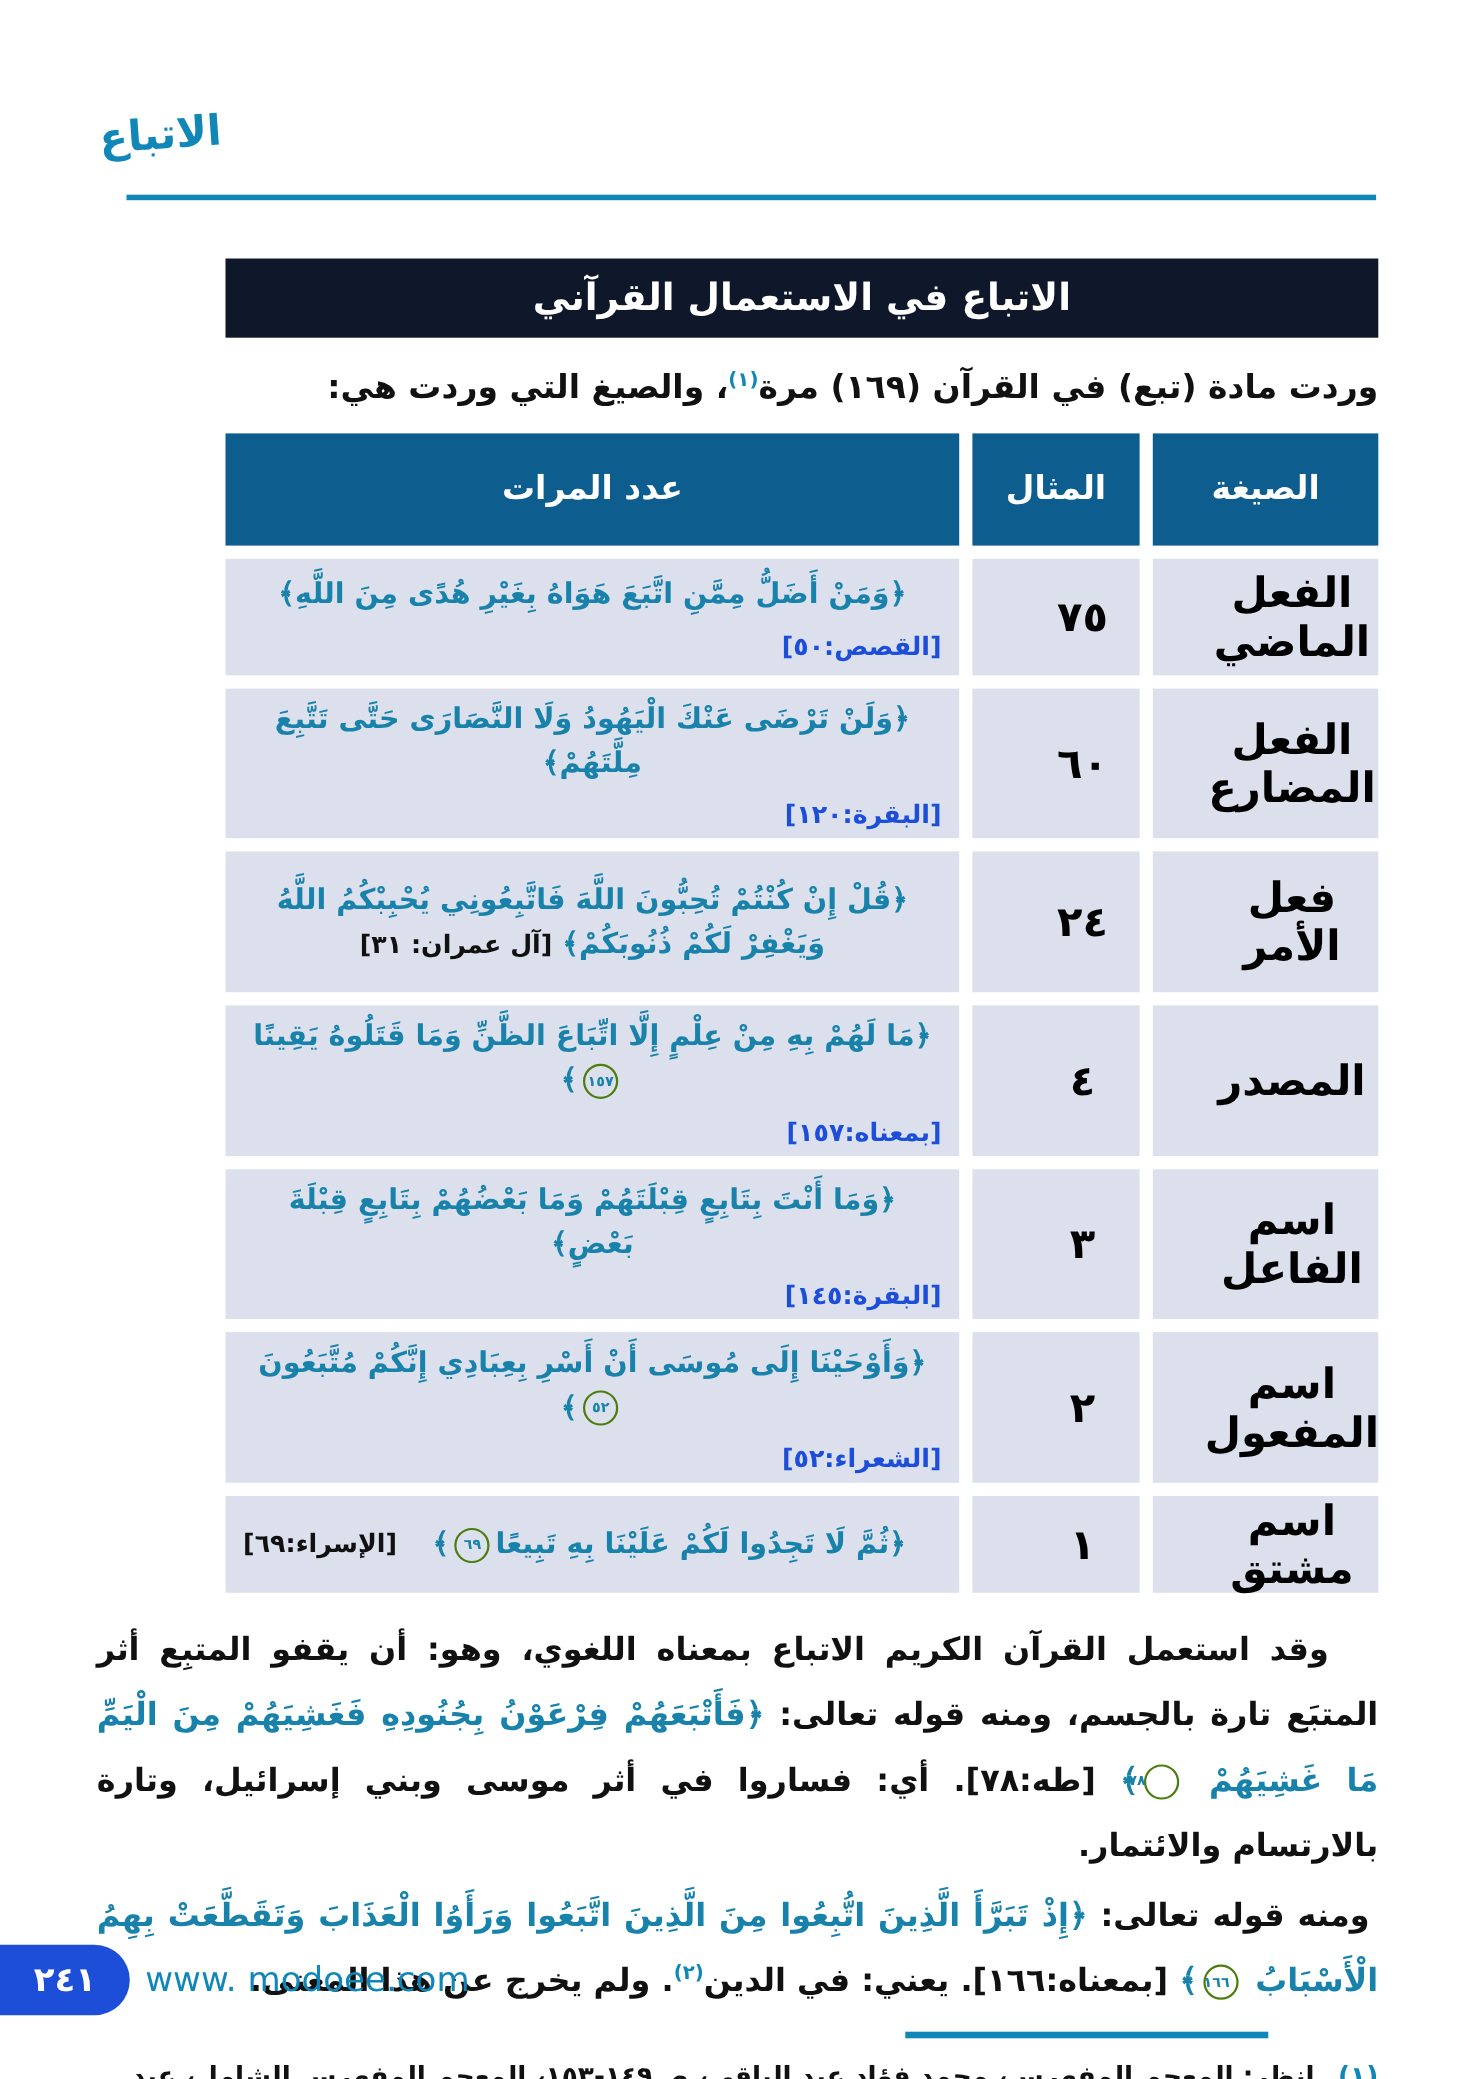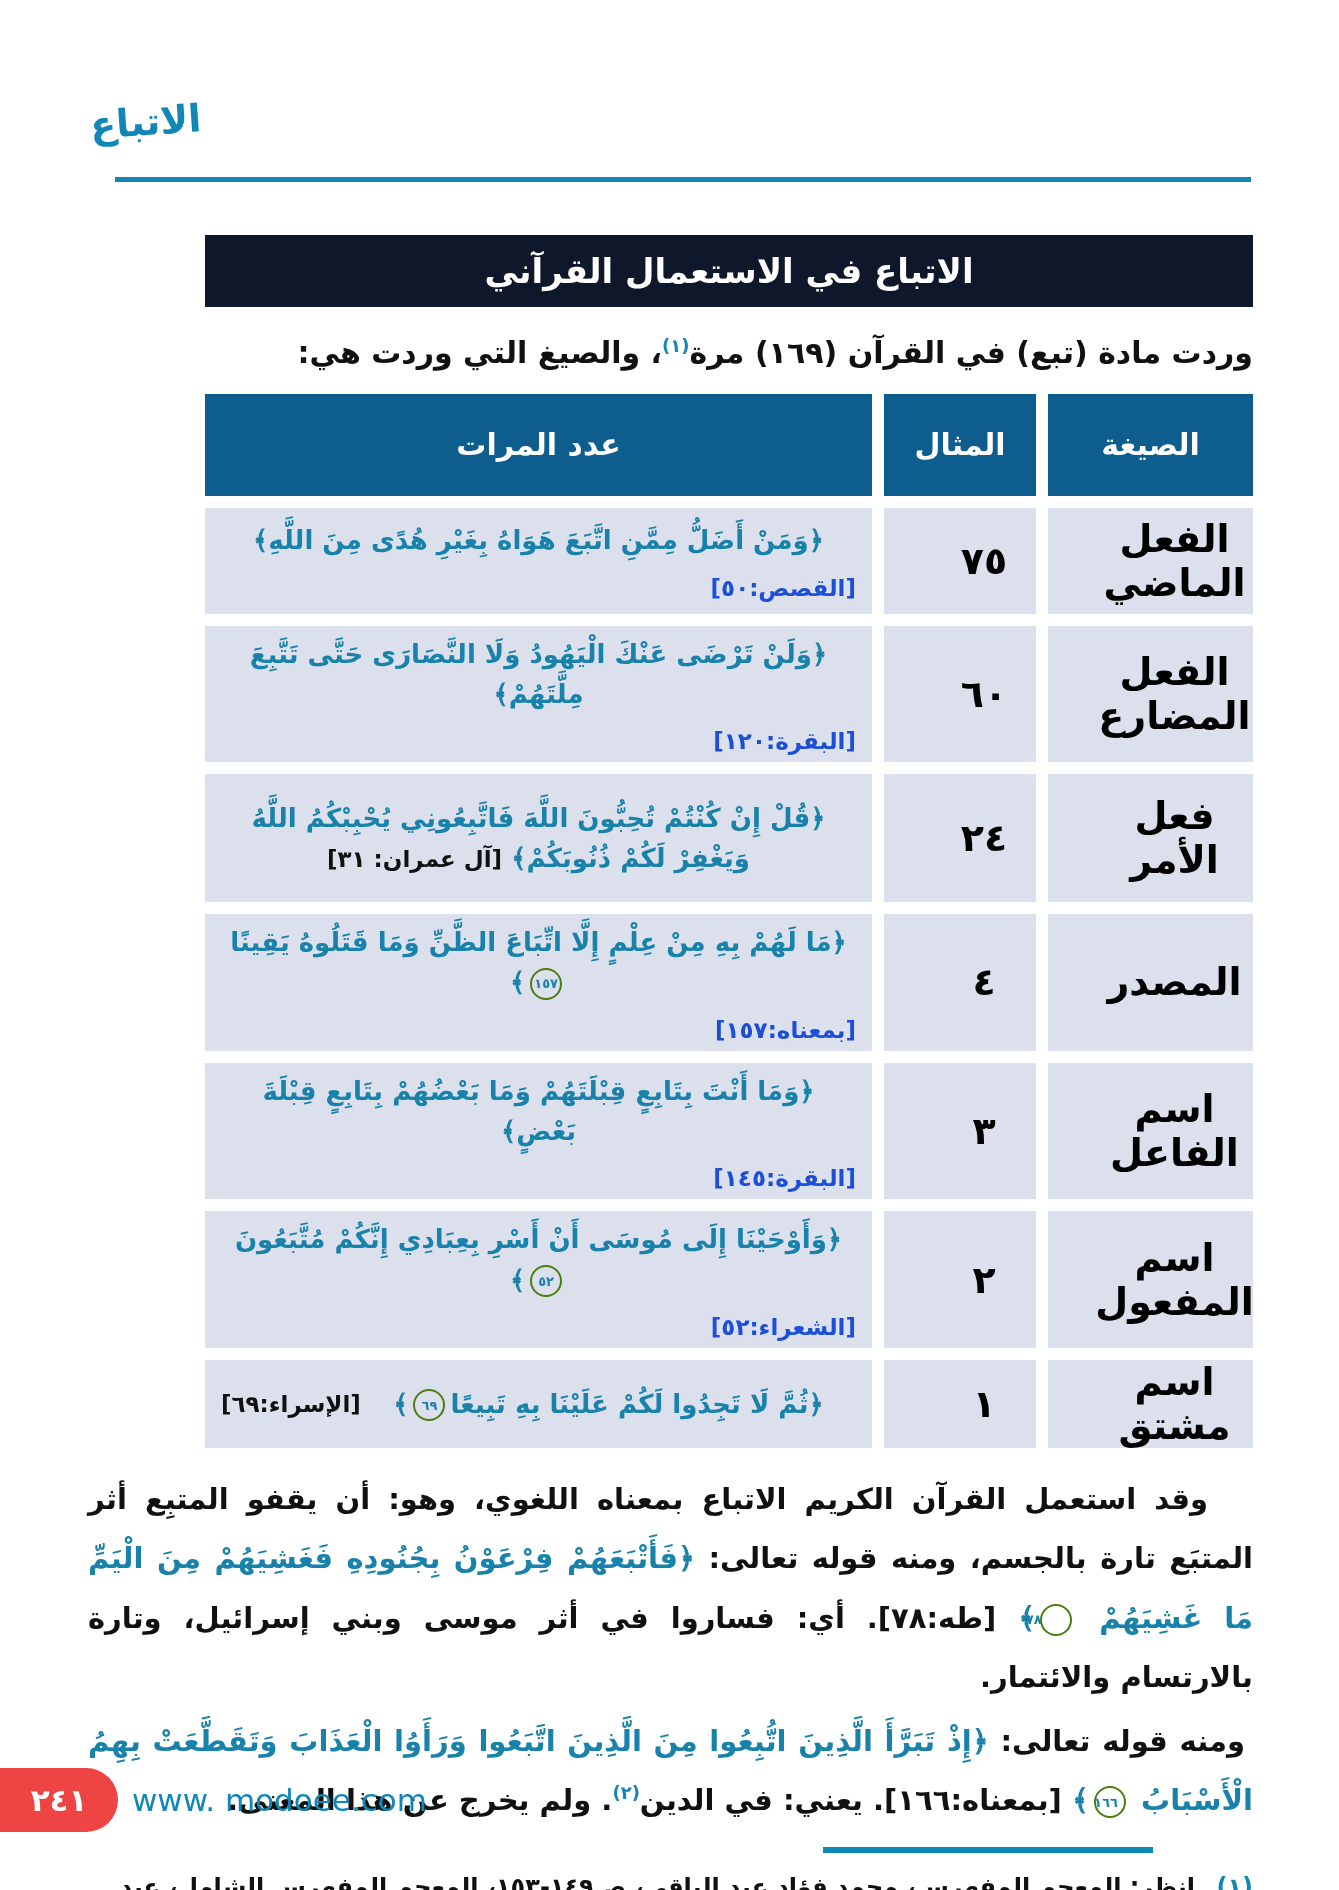--- a/index.html
+++ b/index.html
@@ -88,21 +88,21 @@
     width:330px;height:6px;background:#1187b7;
     margin:16px 100px 12px auto;
   }
   .footnotes{font-size:24px;font-weight:bold;line-height:1.85;color:#111;}
   .fn{display:flex;column-gap:12px;align-items:flex-start;}
   .fn-num{color:#1187b7;min-width:46px;white-space:nowrap;}
   .fn-text{flex:1;}
   
   .page-tab{
     position:absolute;left:0;top:1768px;width:118px;height:64px;
-    background:#ef4444;border-radius:0 34px 34px 0;
+    background:#1d4ed8;border-radius:0 34px 34px 0;
     display:flex;align-items:center;justify-content:center;
     color:#ffffff;font-size:31px;font-weight:bold;
   }
   .site-url{
     position:absolute;left:132px;top:1782px;
     color:#1187b7;font-size:31px;direction:ltr;font-weight:500;
     font-family:"DejaVu Sans",sans-serif;
   }
 </style>
 </head>

